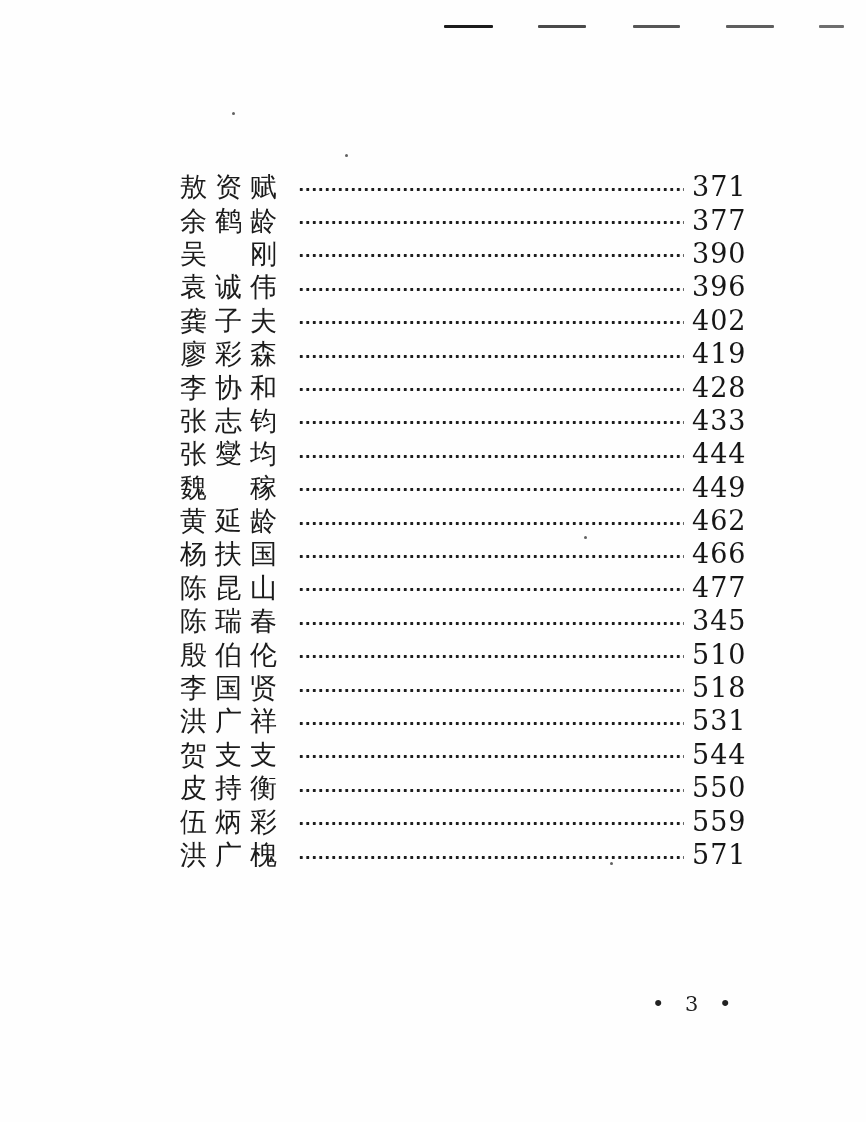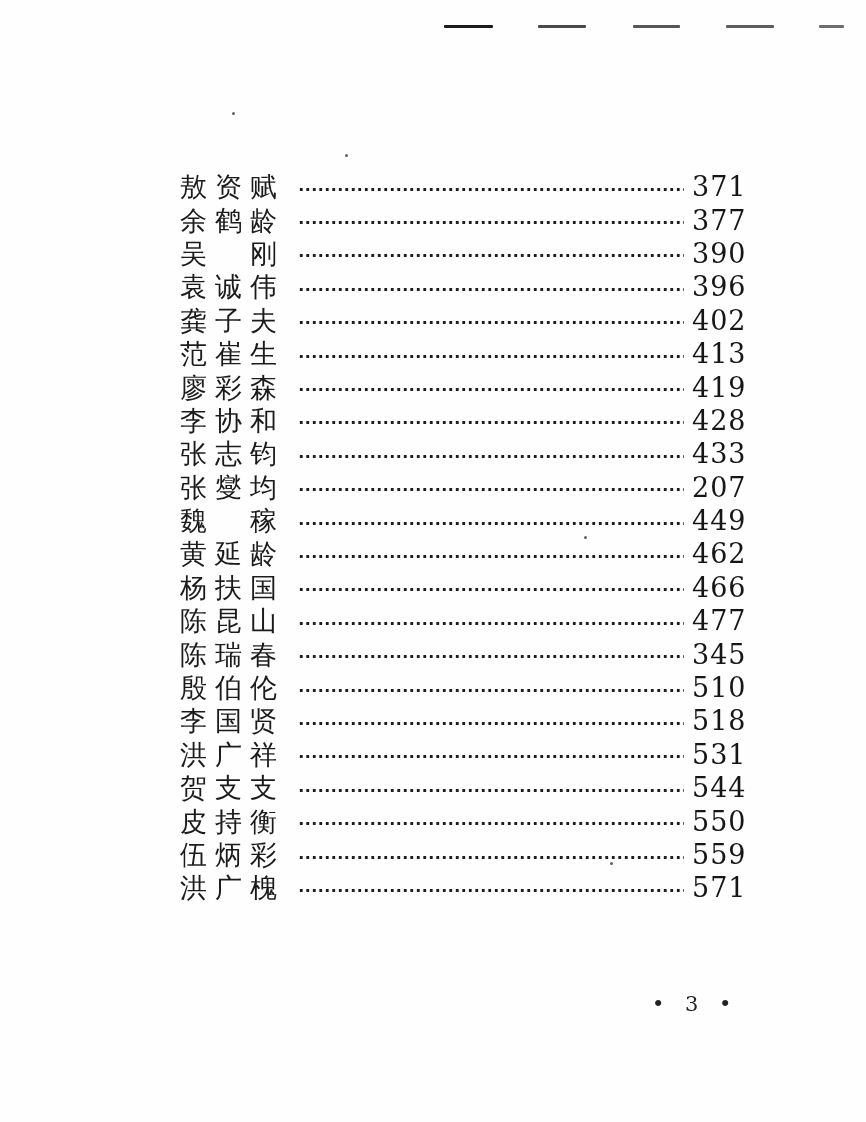--- a/index.html
+++ b/index.html
@@ -115,25 +115,20 @@
     <span class="dot-leader"></span>
     <span class="entry-page">396</span>
   </div>
 
   <div class="toc-row">
     <span class="entry-name">龚子夫</span>
     <span class="dot-leader"></span>
     <span class="entry-page">402</span>
   </div>
 
-  <div class="toc-row">
-    <span class="entry-name">范崔生</span>
-    <span class="dot-leader"></span>
-    <span class="entry-page">413</span>
-  </div>
 
   <div class="toc-row">
     <span class="entry-name">廖彩森</span>
     <span class="dot-leader"></span>
     <span class="entry-page">419</span>
   </div>
 
   <div class="toc-row">
     <span class="entry-name">李协和</span>
     <span class="dot-leader"></span>
@@ -142,21 +137,21 @@
 
   <div class="toc-row">
     <span class="entry-name">张志钧</span>
     <span class="dot-leader"></span>
     <span class="entry-page">433</span>
   </div>
 
   <div class="toc-row">
     <span class="entry-name">张燮均</span>
     <span class="dot-leader"></span>
-    <span class="entry-page">207</span>
+    <span class="entry-page">444</span>
   </div>
 
   <div class="toc-row">
     <span class="entry-name">魏　稼</span>
     <span class="dot-leader"></span>
     <span class="entry-page">449</span>
   </div>
 
   <div class="toc-row">
     <span class="entry-name">黄延龄</span>

